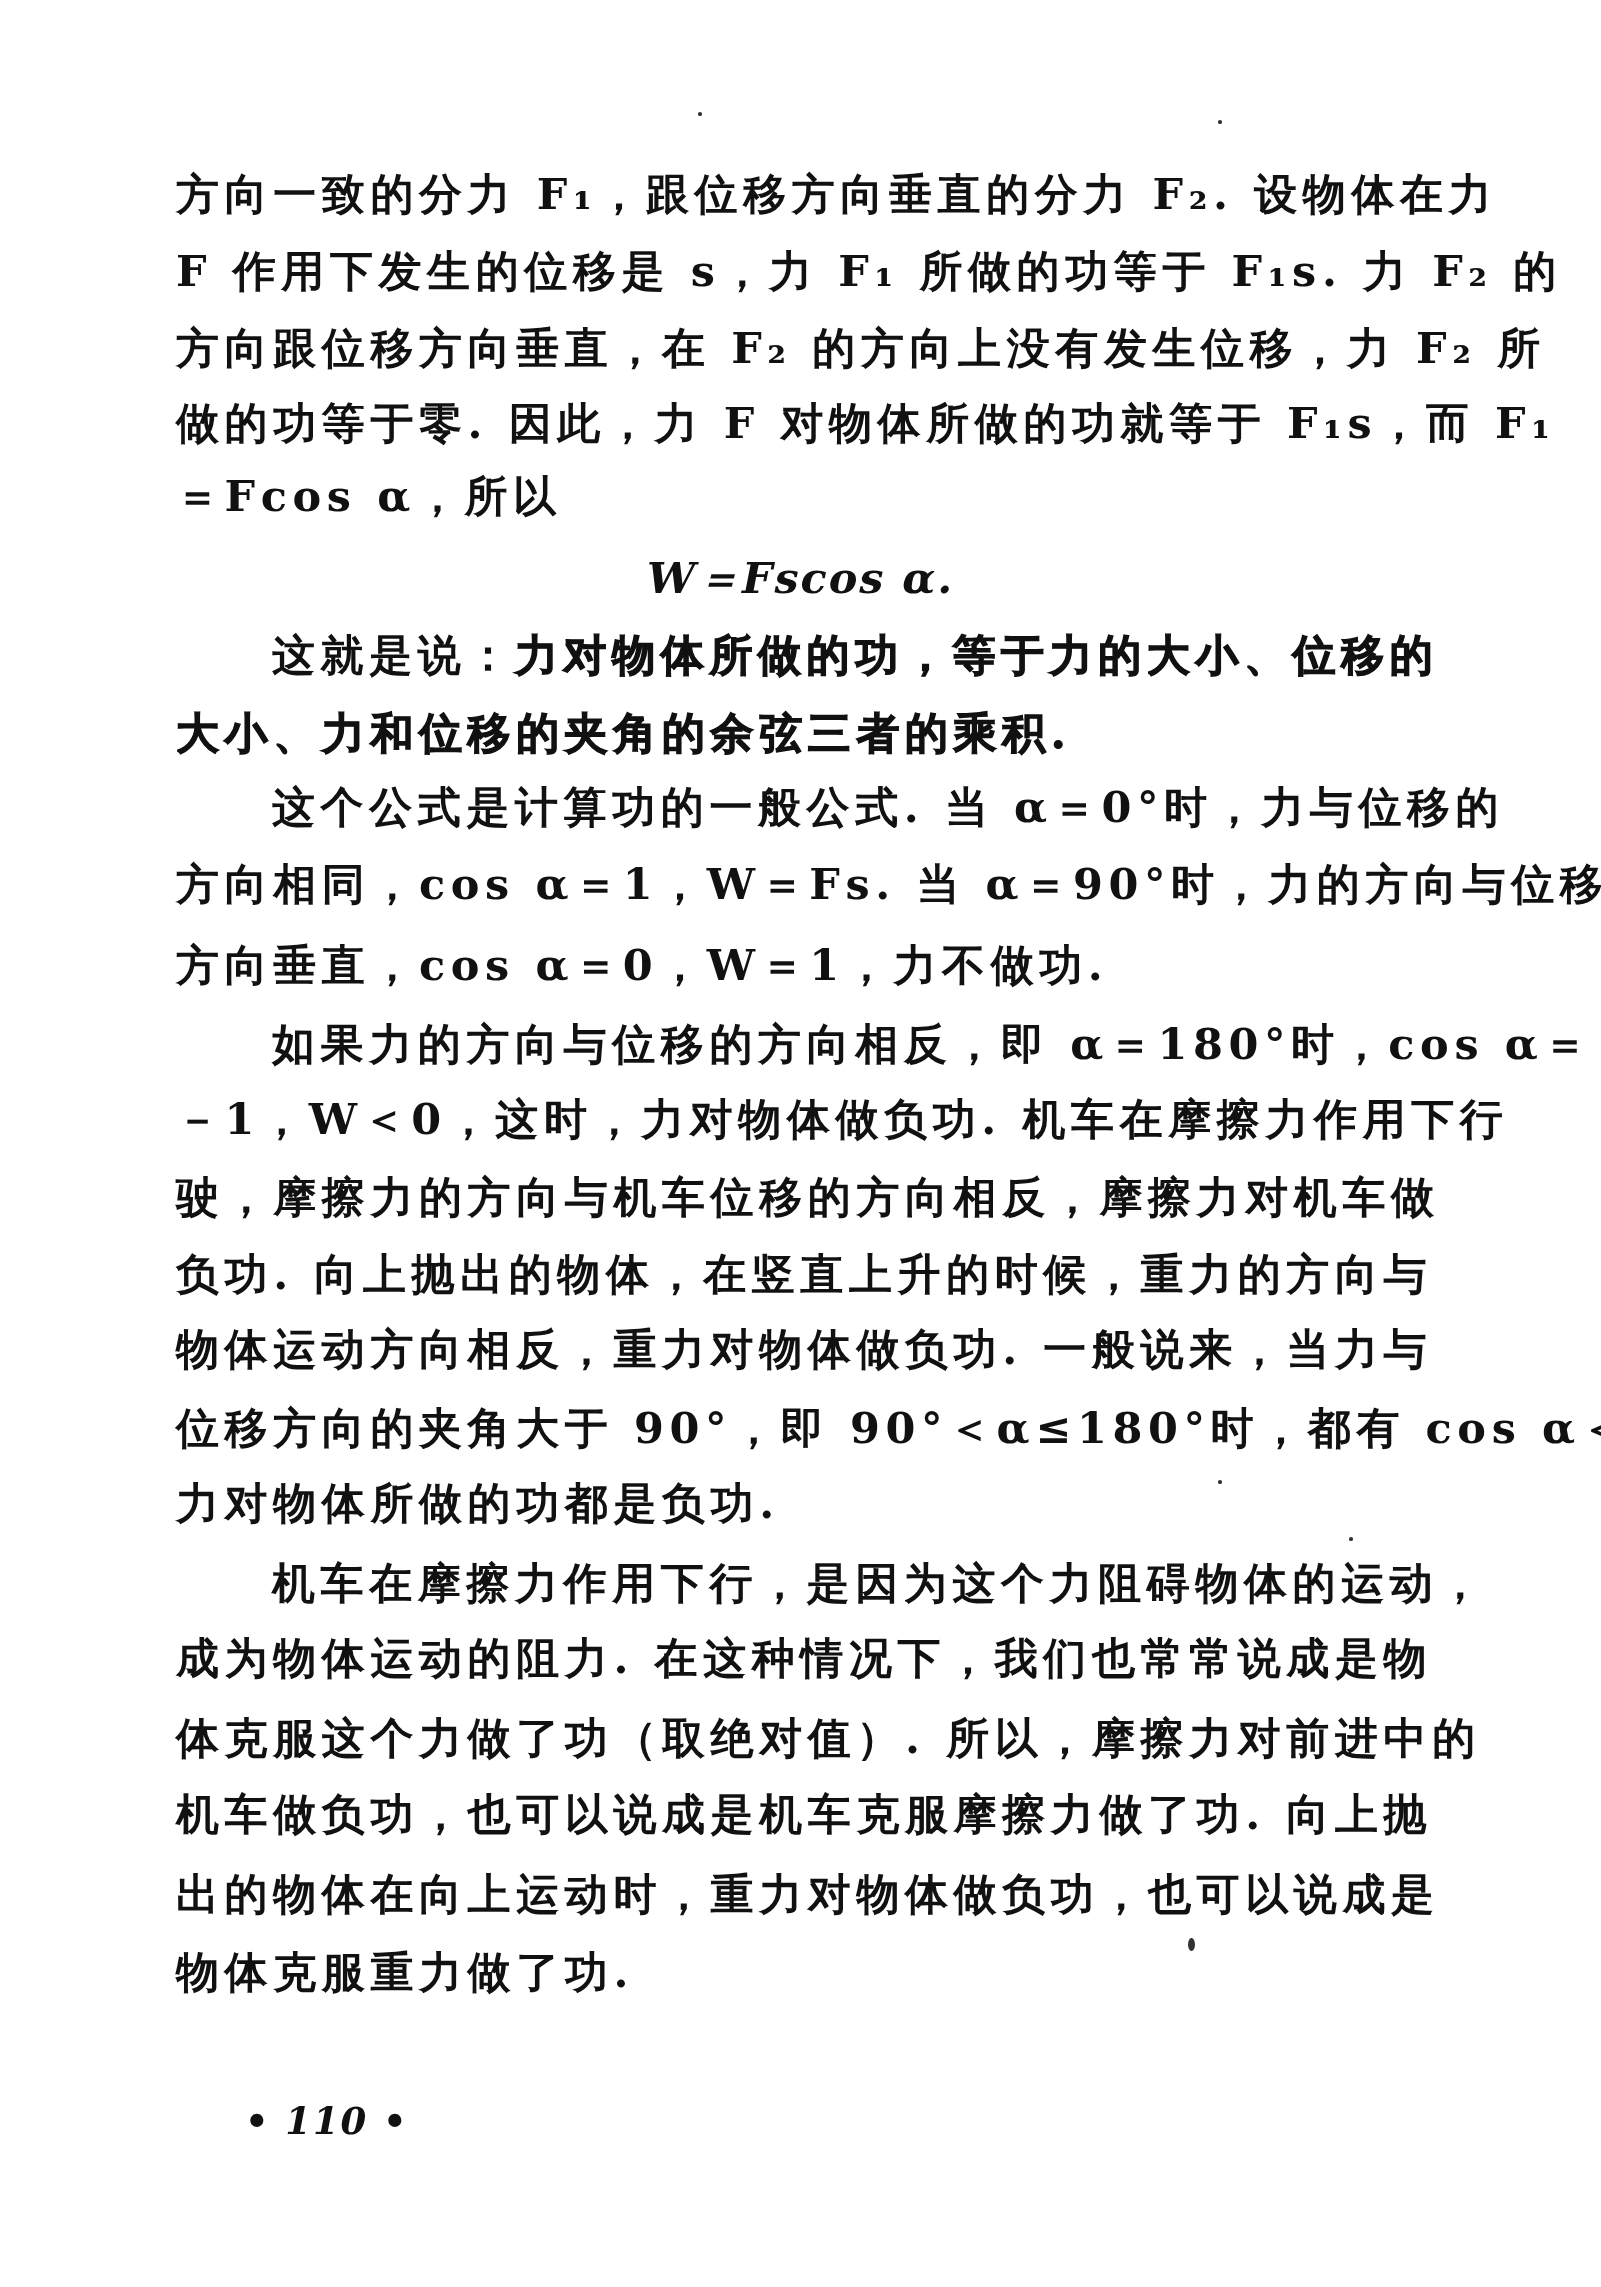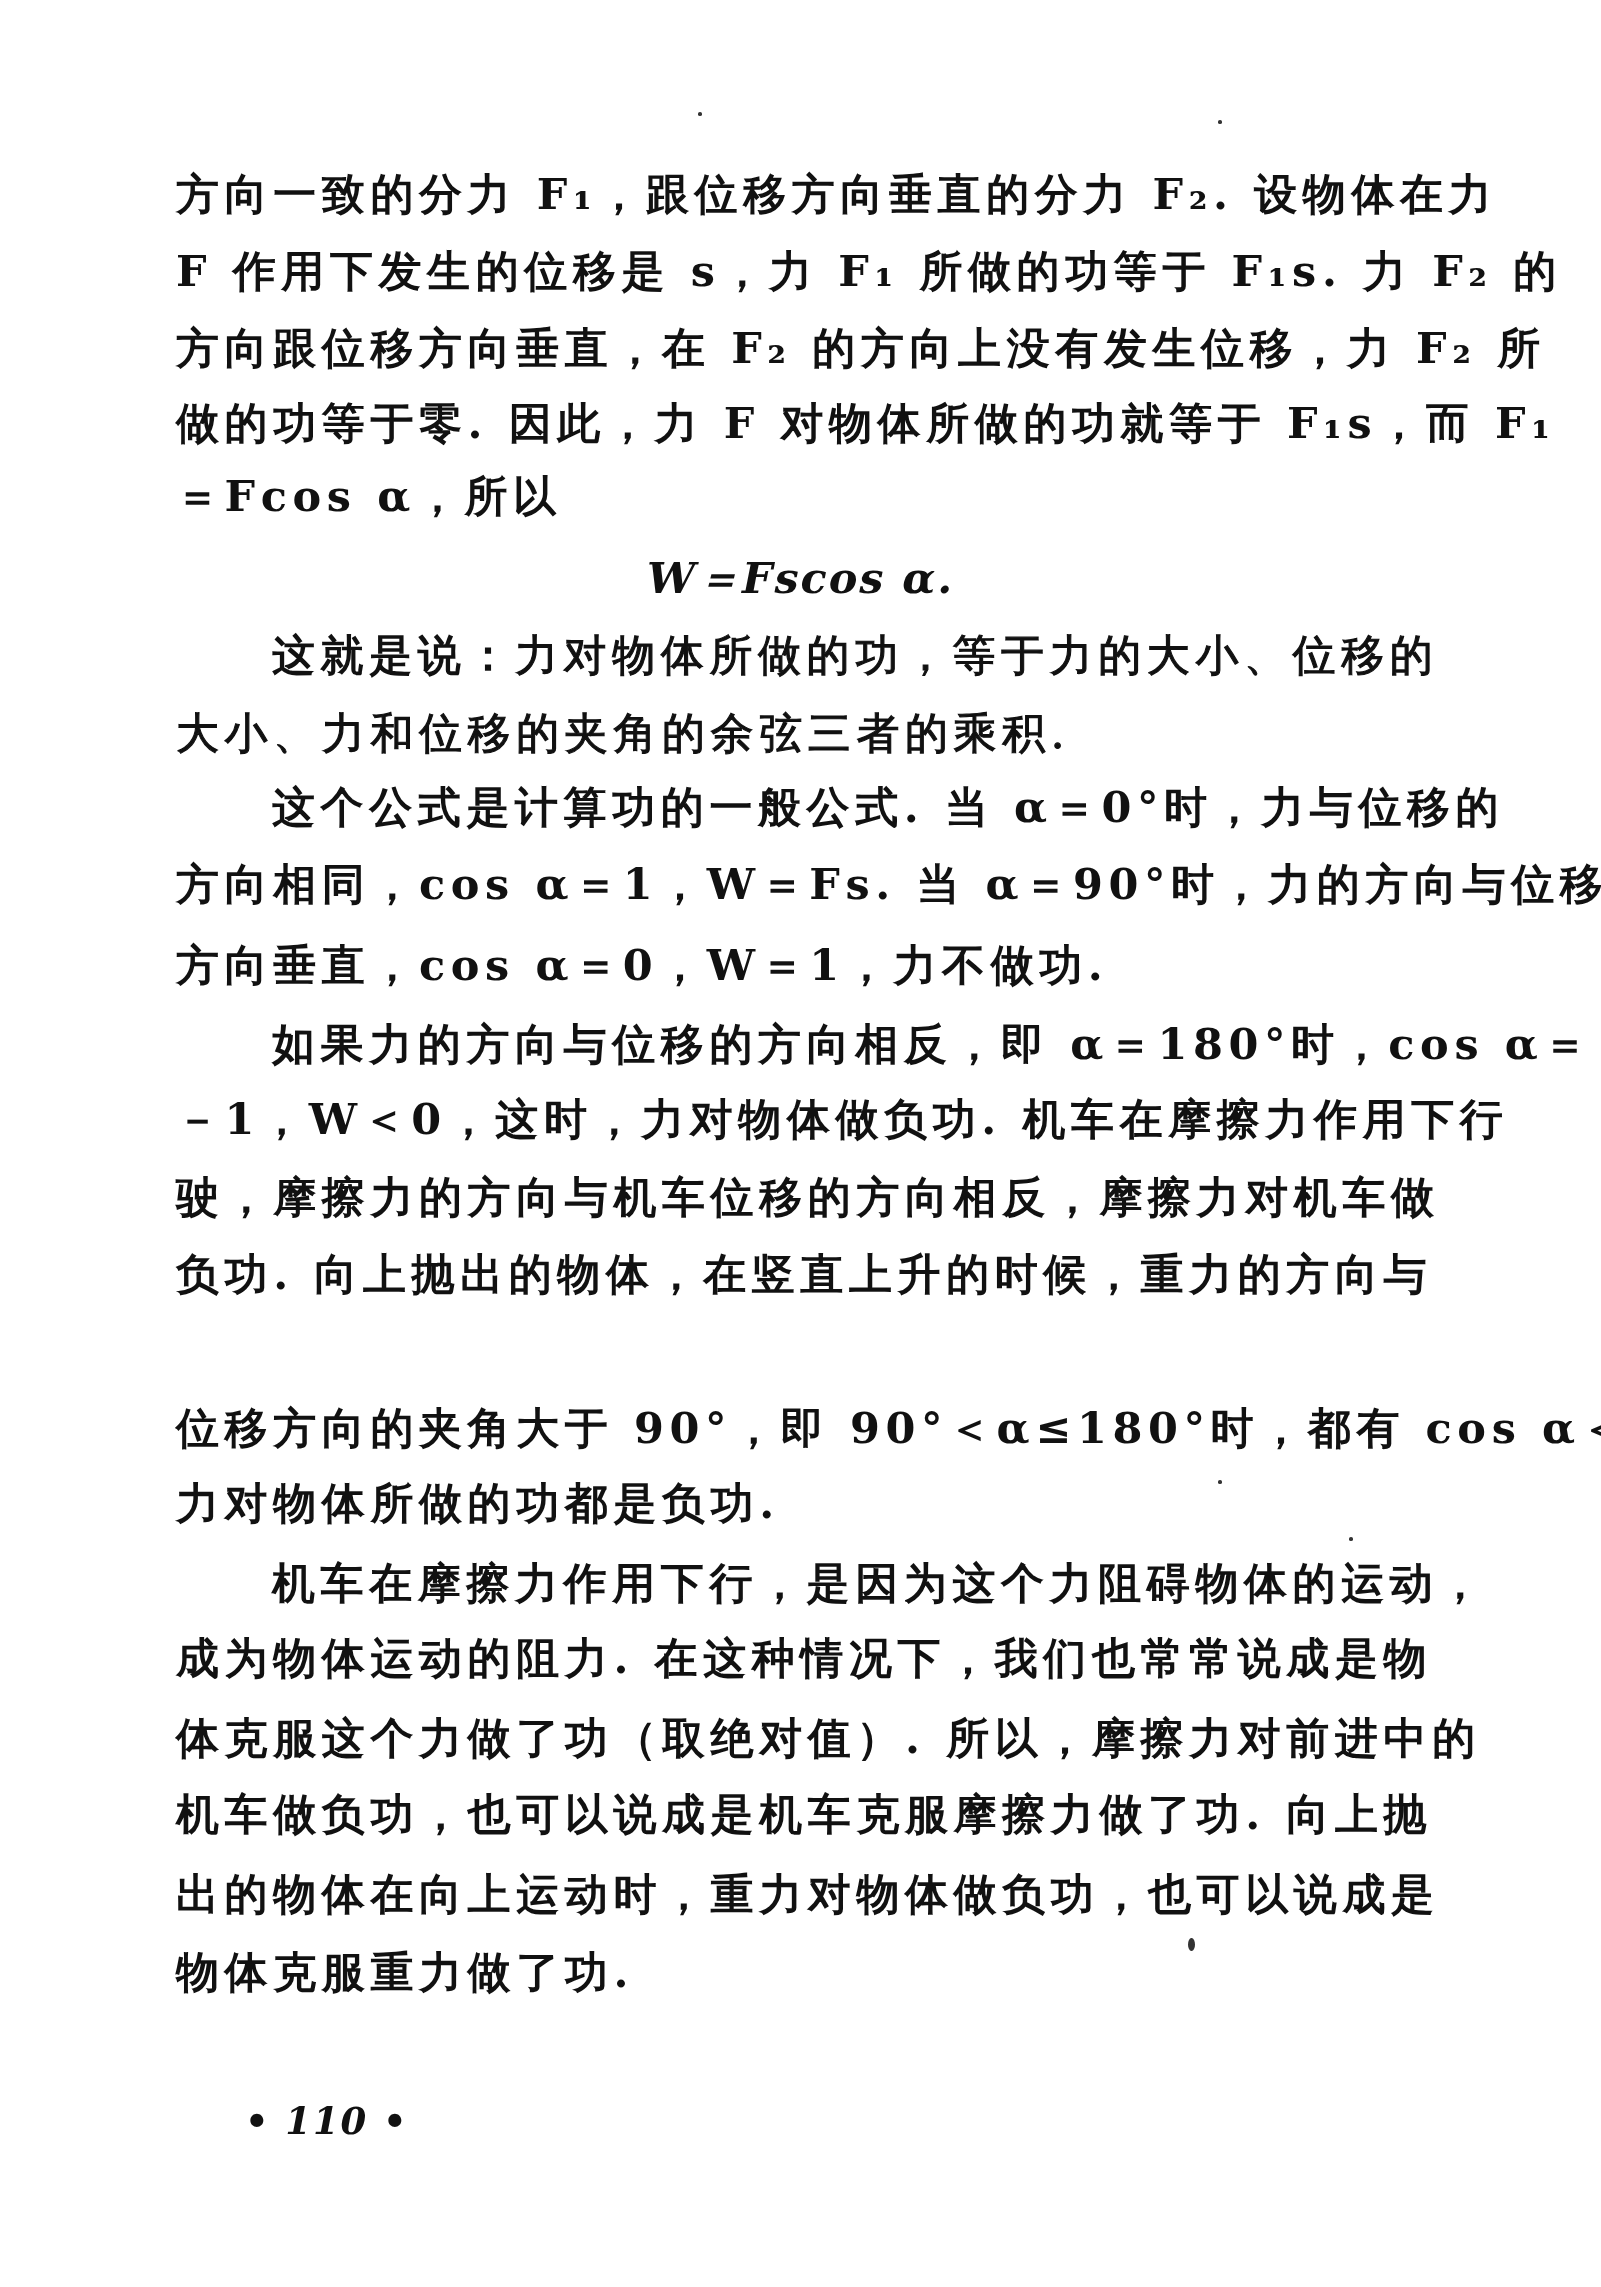--- a/index.html
+++ b/index.html
@@ -9,21 +9,21 @@
   }
   .page { position:absolute; left:0; top:0; width:1601px; height:1632px; }
   .line {
     position:absolute; left:176px; width:1235px; height:77px; line-height:77px;
     font-size:43px; white-space:nowrap; letter-spacing:5.6px; font-weight:bold;
     text-align:justify; text-align-last:justify;
   }
   .line.last { text-align-last:left; }
   .indent { left:272px; width:1139px; }
   .formula { left:0; width:1601px; text-align:left; text-align-last:center; font-style:italic; letter-spacing:1.9px; }
-  .heavy { font-weight:400; -webkit-text-stroke:1.1px #111; }
+  .heavy { font-weight:700; -webkit-text-stroke:1.1px #111; }
   .pagenum { position:absolute; left:245px; top:2099px; font-size:37px; font-style:italic; font-weight:bold; letter-spacing:1.9px; }
   .speck { position:absolute; width:3.7px; height:3.7px; background:#333; border-radius:50%; }
 </style>
 </head>
 <body>
 
 <div class="page">
   <div class="line" style="top:156px">方向一致的分力 F₁，跟位移方向垂直的分力 F₂. 设物体在力</div>
   <div class="line" style="top:233px">F 作用下发生的位移是 s，力 F₁ 所做的功等于 F₁s. 力 F₂ 的</div>
   <div class="line" style="top:310px">方向跟位移方向垂直，在 F₂ 的方向上没有发生位移，力 F₂ 所</div>
@@ -38,20 +38,21 @@
   <div class="line last heavy" style="top:695px">大小、力和位移的夹角的余弦三者的乘积.</div>
 
   <div class="line indent" style="top:769px">这个公式是计算功的一般公式. 当 α＝0°时，力与位移的</div>
   <div class="line" style="top:846px">方向相同，cos α＝1，W＝Fs. 当 α＝90°时，力的方向与位移</div>
   <div class="line last" style="top:927px">方向垂直，cos α＝0，W＝1，力不做功.</div>
 
   <div class="line indent" style="top:1006px">如果力的方向与位移的方向相反，即 α＝180°时，cos α＝</div>
   <div class="line" style="top:1081px">－1，W＜0，这时，力对物体做负功. 机车在摩擦力作用下行</div>
   <div class="line" style="top:1159px">驶，摩擦力的方向与机车位移的方向相反，摩擦力对机车做</div>
   <div class="line" style="top:1236px">负功. 向上抛出的物体，在竖直上升的时候，重力的方向与</div>
+  <div class="line" style="top:1311px">物体运动方向相反，重力对物体做负功. 一般说来，当力与</div>
   <div class="line" style="top:1390px">位移方向的夹角大于 90°，即 90°＜α≤180°时，都有 cos α＜0，</div>
   <div class="line last" style="top:1465px">力对物体所做的功都是负功.</div>
 
   <div class="line indent" style="top:1545px">机车在摩擦力作用下行，是因为这个力阻碍物体的运动，</div>
   <div class="line" style="top:1620px">成为物体运动的阻力. 在这种情况下，我们也常常说成是物</div>
   <div class="line" style="top:1700px">体克服这个力做了功（取绝对值）. 所以，摩擦力对前进中的</div>
   <div class="line" style="top:1776px">机车做负功，也可以说成是机车克服摩擦力做了功. 向上抛</div>
   <div class="line" style="top:1856px">出的物体在向上运动时，重力对物体做负功，也可以说成是</div>
   <div class="line last" style="top:1934px">物体克服重力做了功.</div>
 

